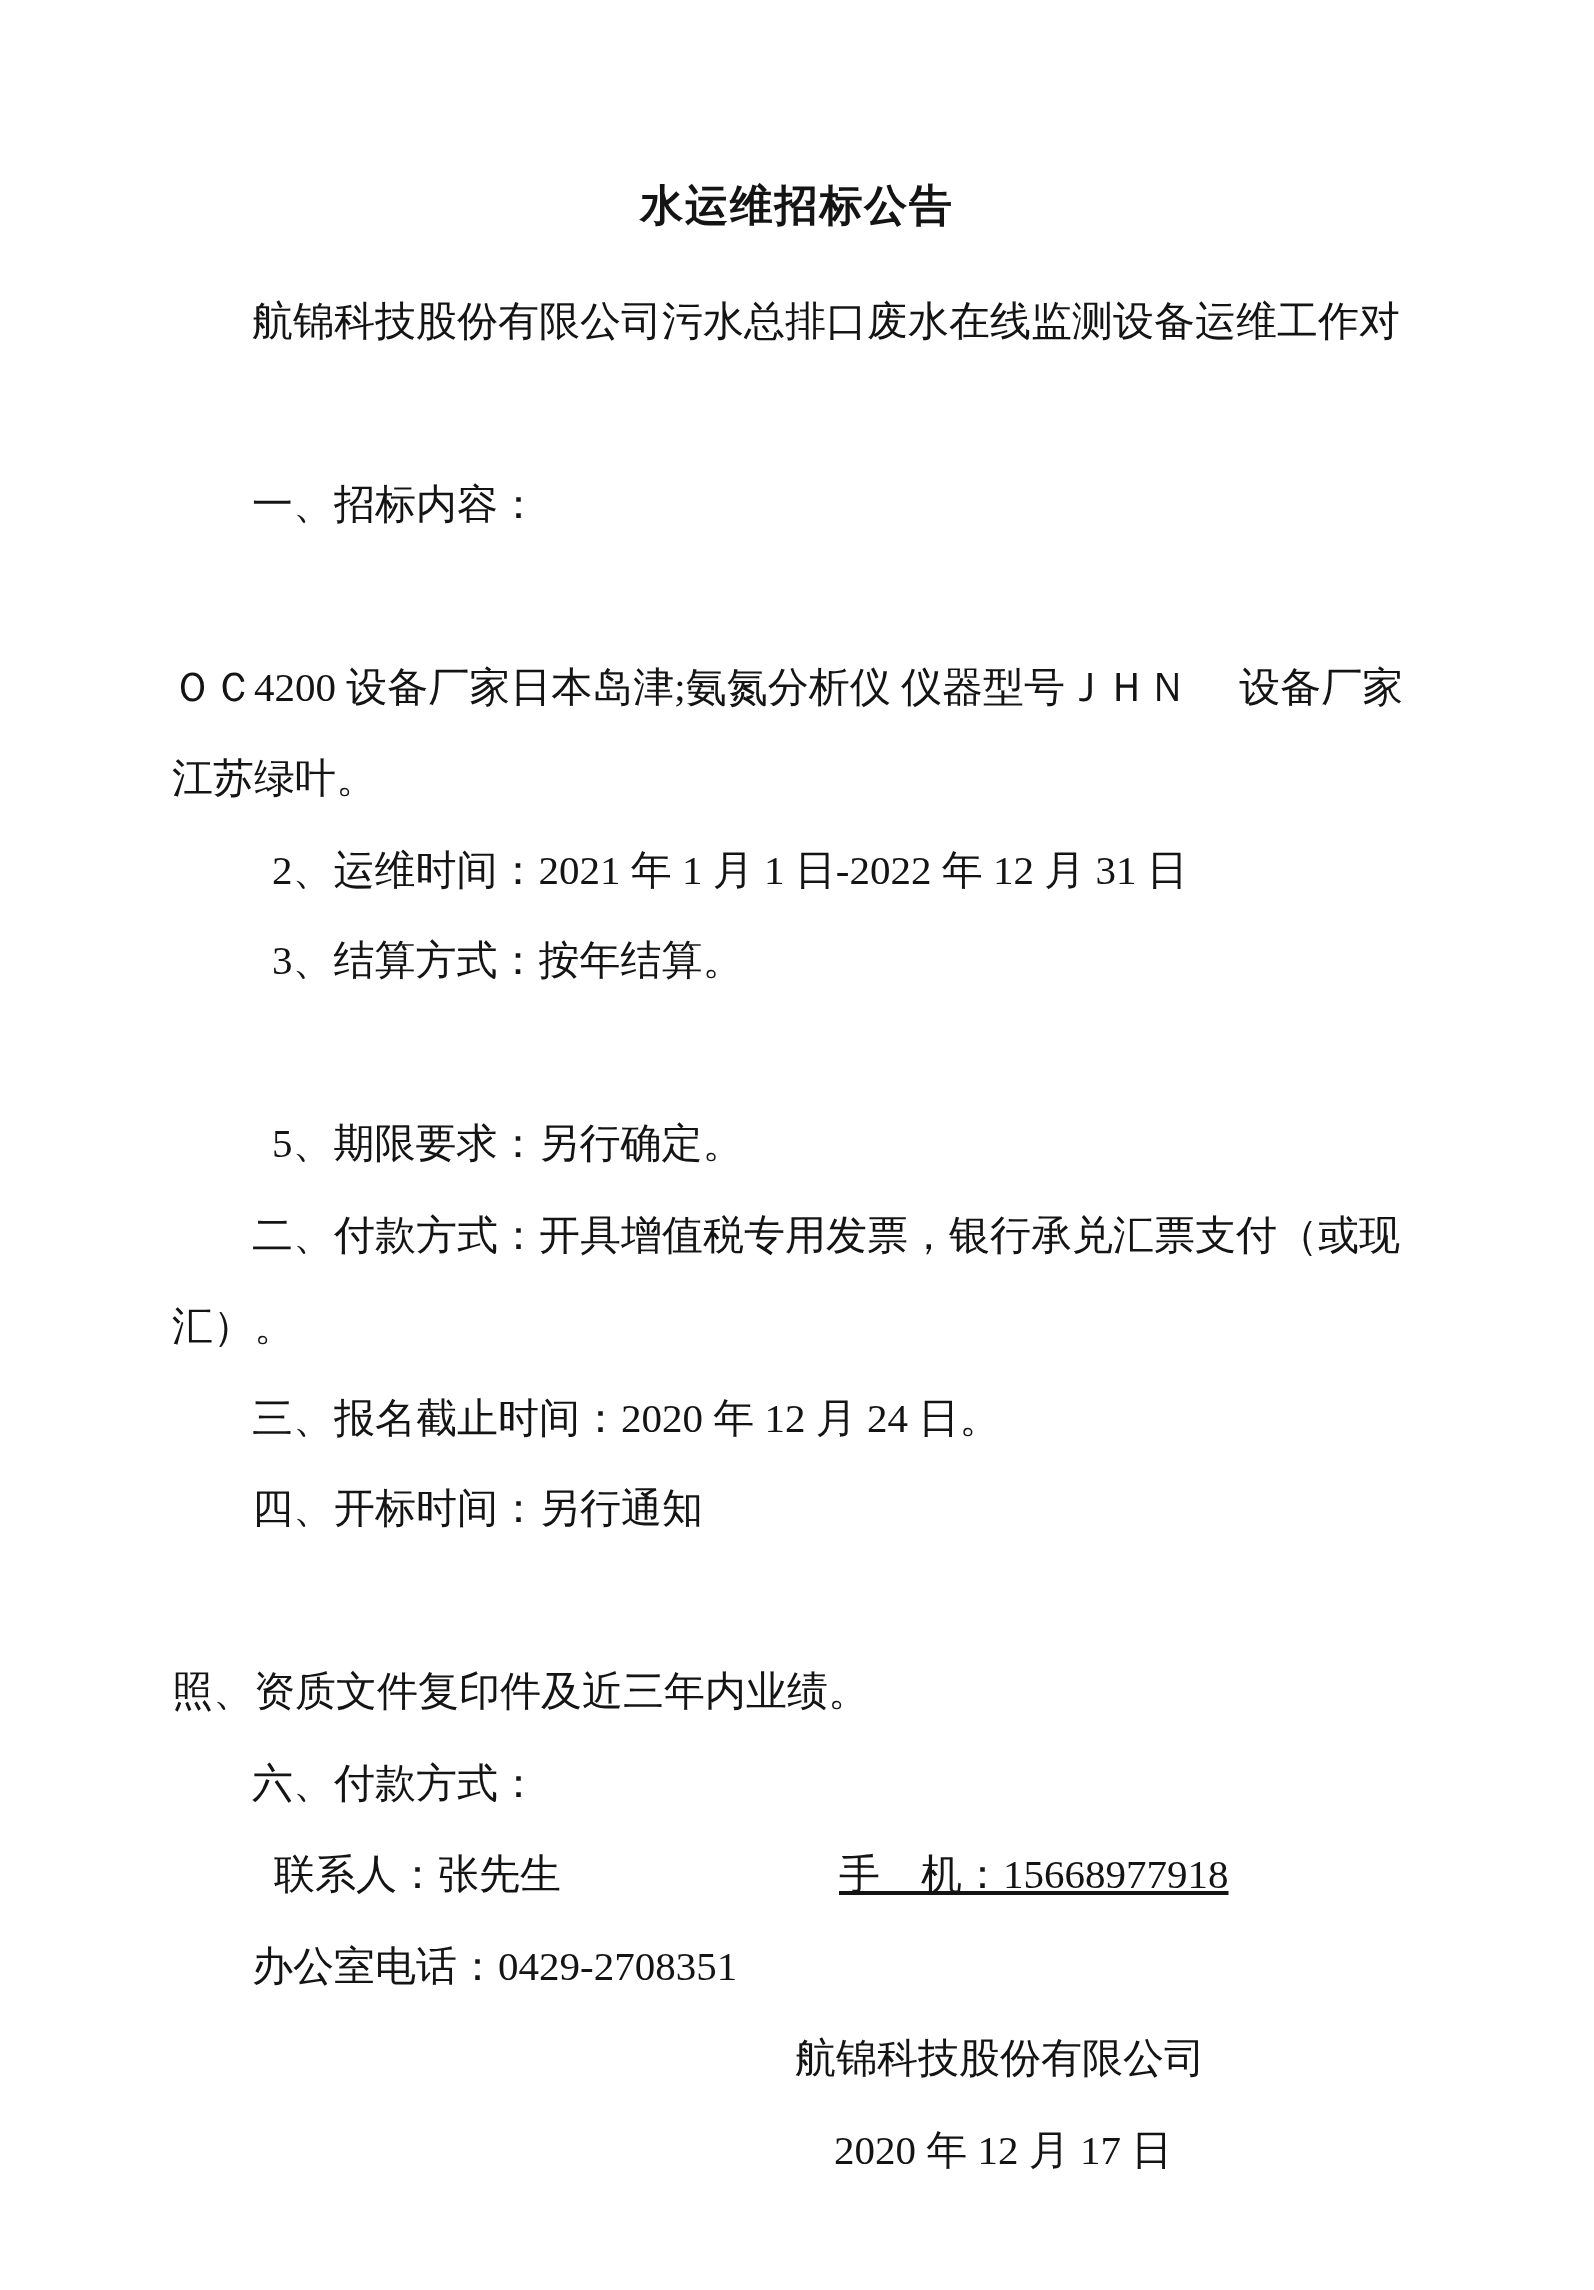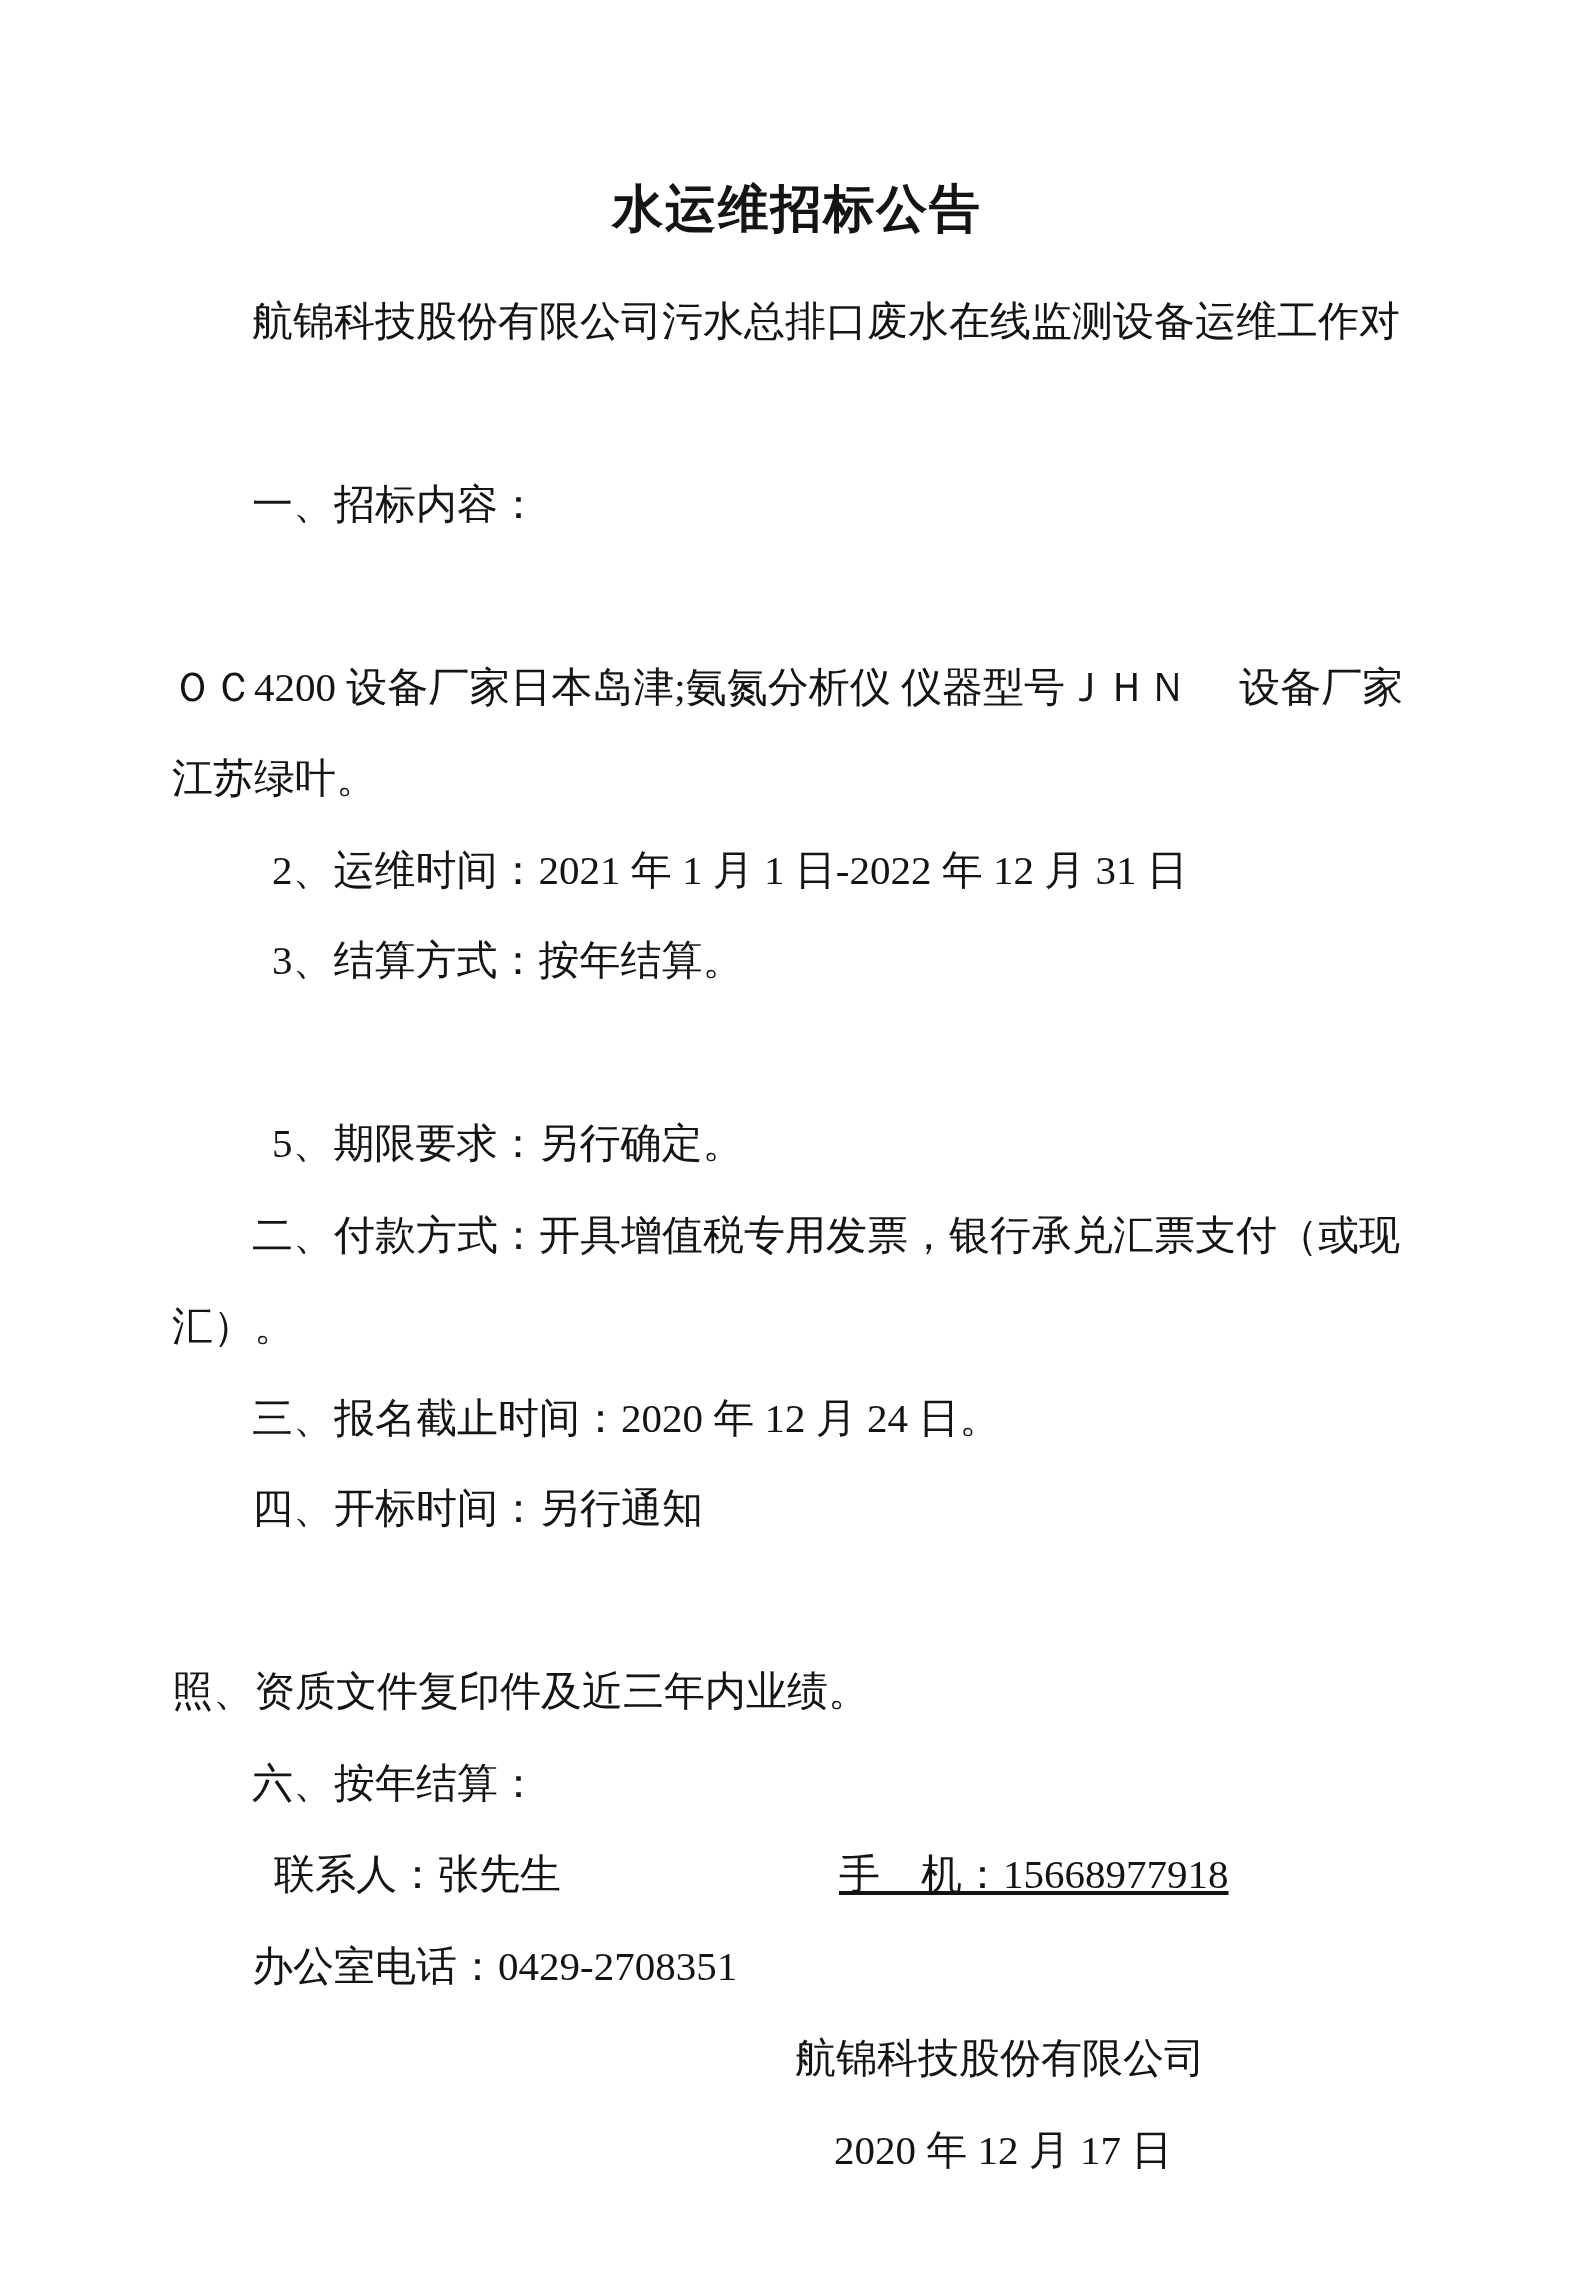--- a/index.html
+++ b/index.html
@@ -17,21 +17,21 @@
     font-size: 41px;
     overflow: hidden;
   }
   .doc-title {
     position: absolute;
     top: 184px;
     left: 0;
     width: 100%;
     margin: 0;
     text-align: center;
-    font-size: 51px;
+    font-size: 43px;
     font-weight: bold;
     line-height: 1;
     letter-spacing: 1.8px;
   }
   .line {
     position: absolute;
     line-height: 1.15;
     white-space: pre;
   }
   .l-flush  { left: 172px; }
@@ -63,21 +63,21 @@
   <div class="line l-flush" style="top:664px">ＯＣ4200 设备厂家日本岛津;氨氮分析仪 仪器型号ＪＨＮ　 设备厂家</div>
   <div class="line l-flush" style="top:755px">江苏绿叶。</div>
   <div class="line l-item" style="top:847px">2、运维时间：2021 年 1 月 1 日-2022 年 12 月 31 日</div>
   <div class="line l-item" style="top:937px">3、结算方式：按年结算。</div>
   <div class="line l-item" style="top:1120px">5、期限要求：另行确定。</div>
   <div class="line l-indent" style="top:1212px">二、付款方式：开具增值税专用发票，银行承兑汇票支付（或现</div>
   <div class="line l-flush" style="top:1303px">汇）。</div>
   <div class="line l-indent" style="top:1395px">三、报名截止时间：2020 年 12 月 24 日。</div>
   <div class="line l-indent" style="top:1485px">四、开标时间：另行通知</div>
   <div class="line l-flush" style="top:1668px">照、资质文件复印件及近三年内业绩。</div>
-  <div class="line l-indent" style="top:1760px">六、按年结算：</div>
+  <div class="line l-indent" style="top:1760px">六、付款方式：</div>
 
   <div class="line contact-row" style="top:1851px">
     <span class="pos pos-person">联系人：张先生</span>
     <span class="pos pos-phone">手　机：15668977918</span>
   </div>
 
   <div class="line l-indent" style="top:1943px">办公室电话：0429-2708351</div>
 
   <div class="line" style="top:2035px; left:795px">航锦科技股份有限公司</div>
 

